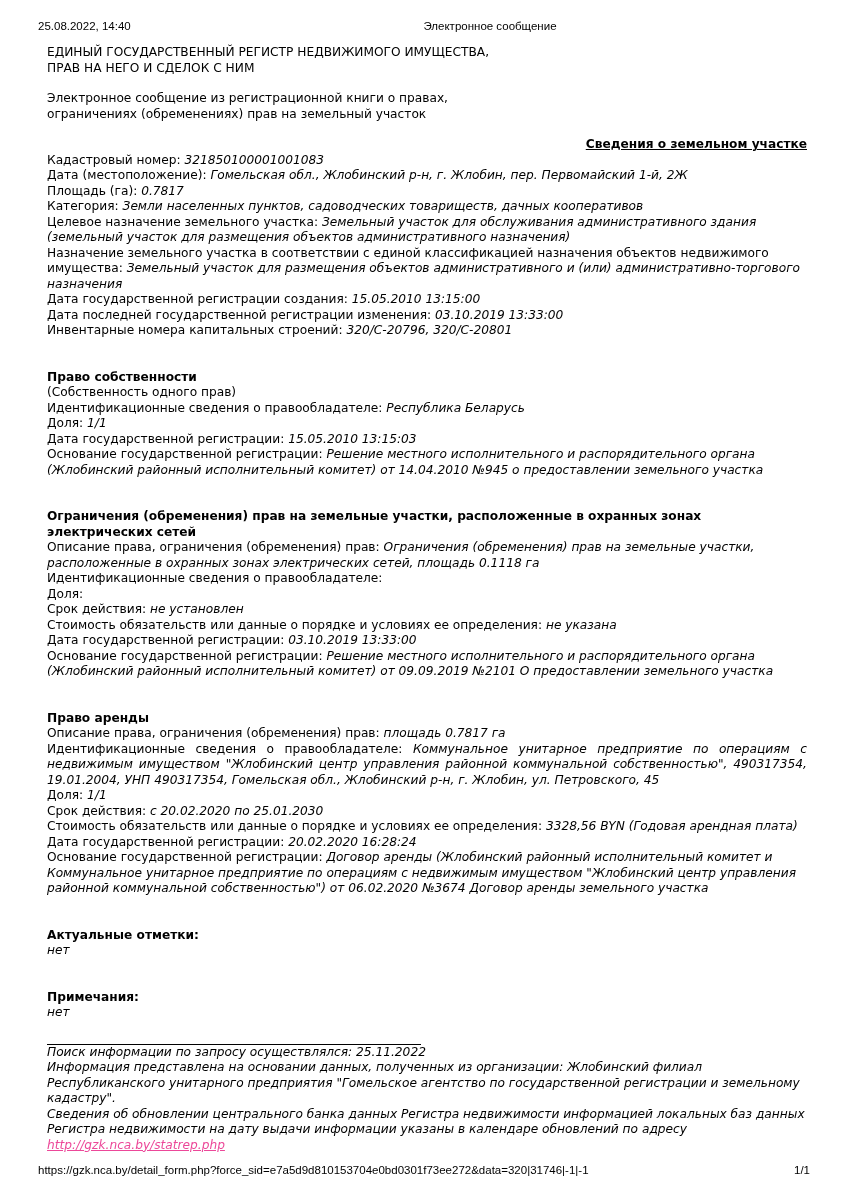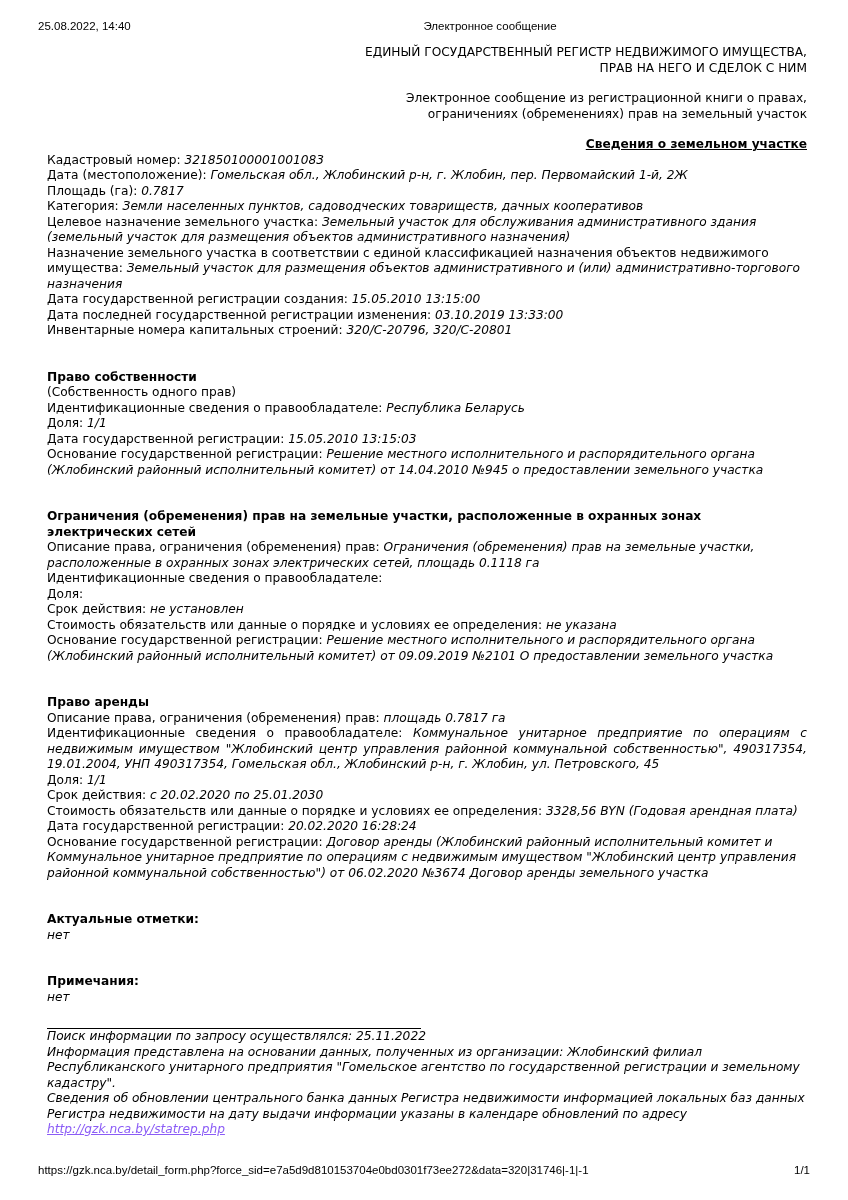--- a/index.html
+++ b/index.html
@@ -2,33 +2,33 @@
 <html><head>
 <meta charset="utf-8">
 <style>
   html, body { margin: 0; padding: 0; background: #ffffff; }
   body { width: 848px; height: 1200px; position: relative; overflow: hidden; color: #000; }
   .hdr-date { position: absolute; left: 38px; top: 20px; font: 11.5px "Liberation Sans", sans-serif; }
   .hdr-title { position: absolute; left: 0; width: 980px; top: 20px; text-align: center; font: 11.5px "Liberation Sans", sans-serif; }
   .footer-url { position: absolute; left: 38px; top: 1164px; font: 11.5px "Liberation Sans", sans-serif; }
   .footer-page { position: absolute; right: 38px; top: 1164px; font: 11.5px "Liberation Sans", sans-serif; }
   .doc { position: absolute; left: 47px; top: 45px; width: 760px; font: 12.2px "DejaVu Sans", sans-serif; line-height: 15.5px; }
-  .center { text-align: right; }
+  .center { text-align: left; }
   .reg-title { margin: 0; padding-top: 0; }
   .subtitle { margin-top: 15px; }
   .section { margin-top: 0; }
   .sec-title { font-weight: bold; }
   .u { text-decoration: underline; text-align: right; }
   i { font-style: italic; text-align: center; }
   .gap1 { height: 15px; }
   .gap2 { height: 31px; }
   .just { text-align: justify; }
   .hr { width: 374px; border-top: 1px solid #000; margin-top: 8px; }
   .footer-note { font-style: italic; }
-  .link { color: #8b5cf6; text-decoration: underline; font-style: italic; }
+  .link { color: #ec4899; text-decoration: underline; font-style: italic; }
 </style>
 </head>
 <body>
 
 <div class="hdr-date">25.08.2022, 14:40</div>
 <div class="hdr-title">Электронное сообщение</div>
 
 <div class="doc">
   <div class="center reg-title">
     <div>ЕДИНЫЙ ГОСУДАРСТВЕННЫЙ РЕГИСТР НЕДВИЖИМОГО ИМУЩЕСТВА,</div>
@@ -67,20 +67,21 @@
 
   <div class="gap2"></div>
 
   <div class="section">
     <div class="sec-title">Ограничения (обременения) прав на земельные участки, расположенные в охранных зонах электрических сетей</div>
     <div><span>Описание права, ограничения (обременения) прав: </span><i>Ограничения (обременения) прав на земельные участки, расположенные в охранных зонах электрических сетей, площадь 0.1118 га</i></div>
     <div>Идентификационные сведения о правообладателе:</div>
     <div>Доля:</div>
     <div><span>Срок действия: </span><i>не установлен</i></div>
     <div><span>Стоимость обязательств или данные о порядке и условиях ее определения: </span><i>не указана</i></div>
+    <div><span>Дата государственной регистрации: </span><i>03.10.2019 13:33:00</i></div>
     <div><span>Основание государственной регистрации: </span><i>Решение местного исполнительного и распорядительного органа (Жлобинский районный исполнительный комитет) от 09.09.2019 №2101 О предоставлении земельного участка</i></div>
   </div>
 
   <div class="gap2"></div>
 
   <div class="section">
     <div class="sec-title">Право аренды</div>
     <div><span>Описание права, ограничения (обременения) прав: </span><i>площадь 0.7817 га</i></div>
     <div class="just"><span>Идентификационные сведения о правообладателе: </span><i>Коммунальное унитарное предприятие по операциям с недвижимым имуществом "Жлобинский центр управления районной коммунальной собственностью", 490317354, 19.01.2004, УНП 490317354, Гомельская обл., Жлобинский р-н, г. Жлобин, ул. Петровского, 45</i></div>
     <div><span>Доля: </span><i>1/1</i></div>

